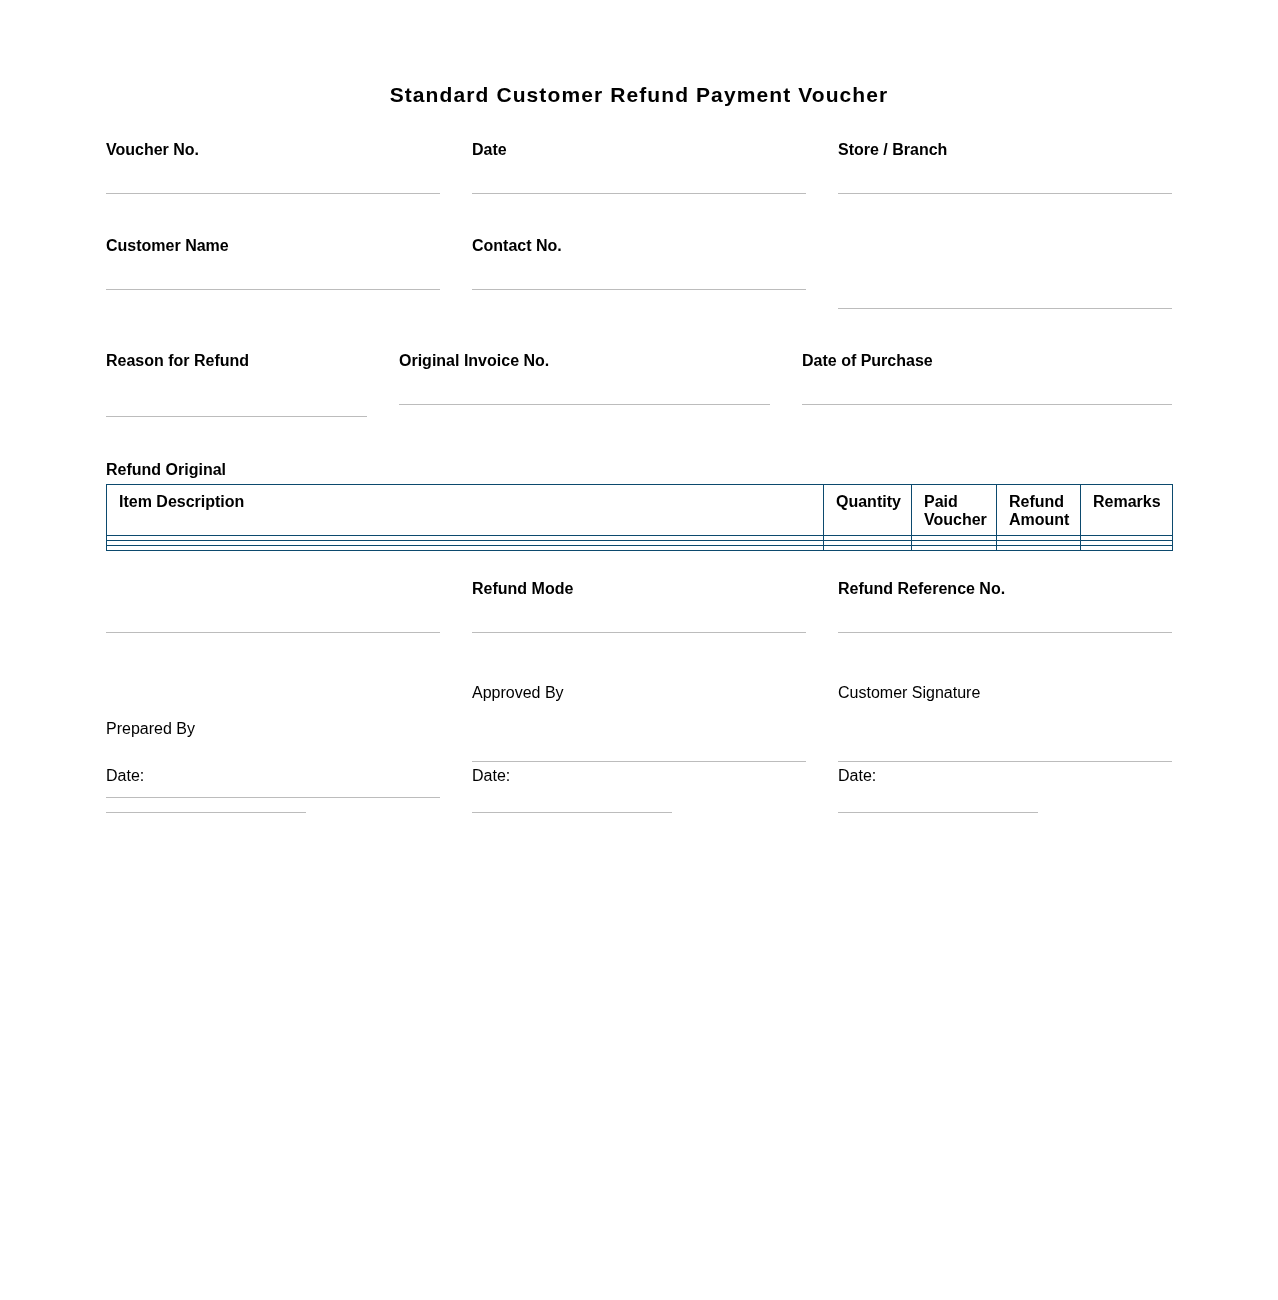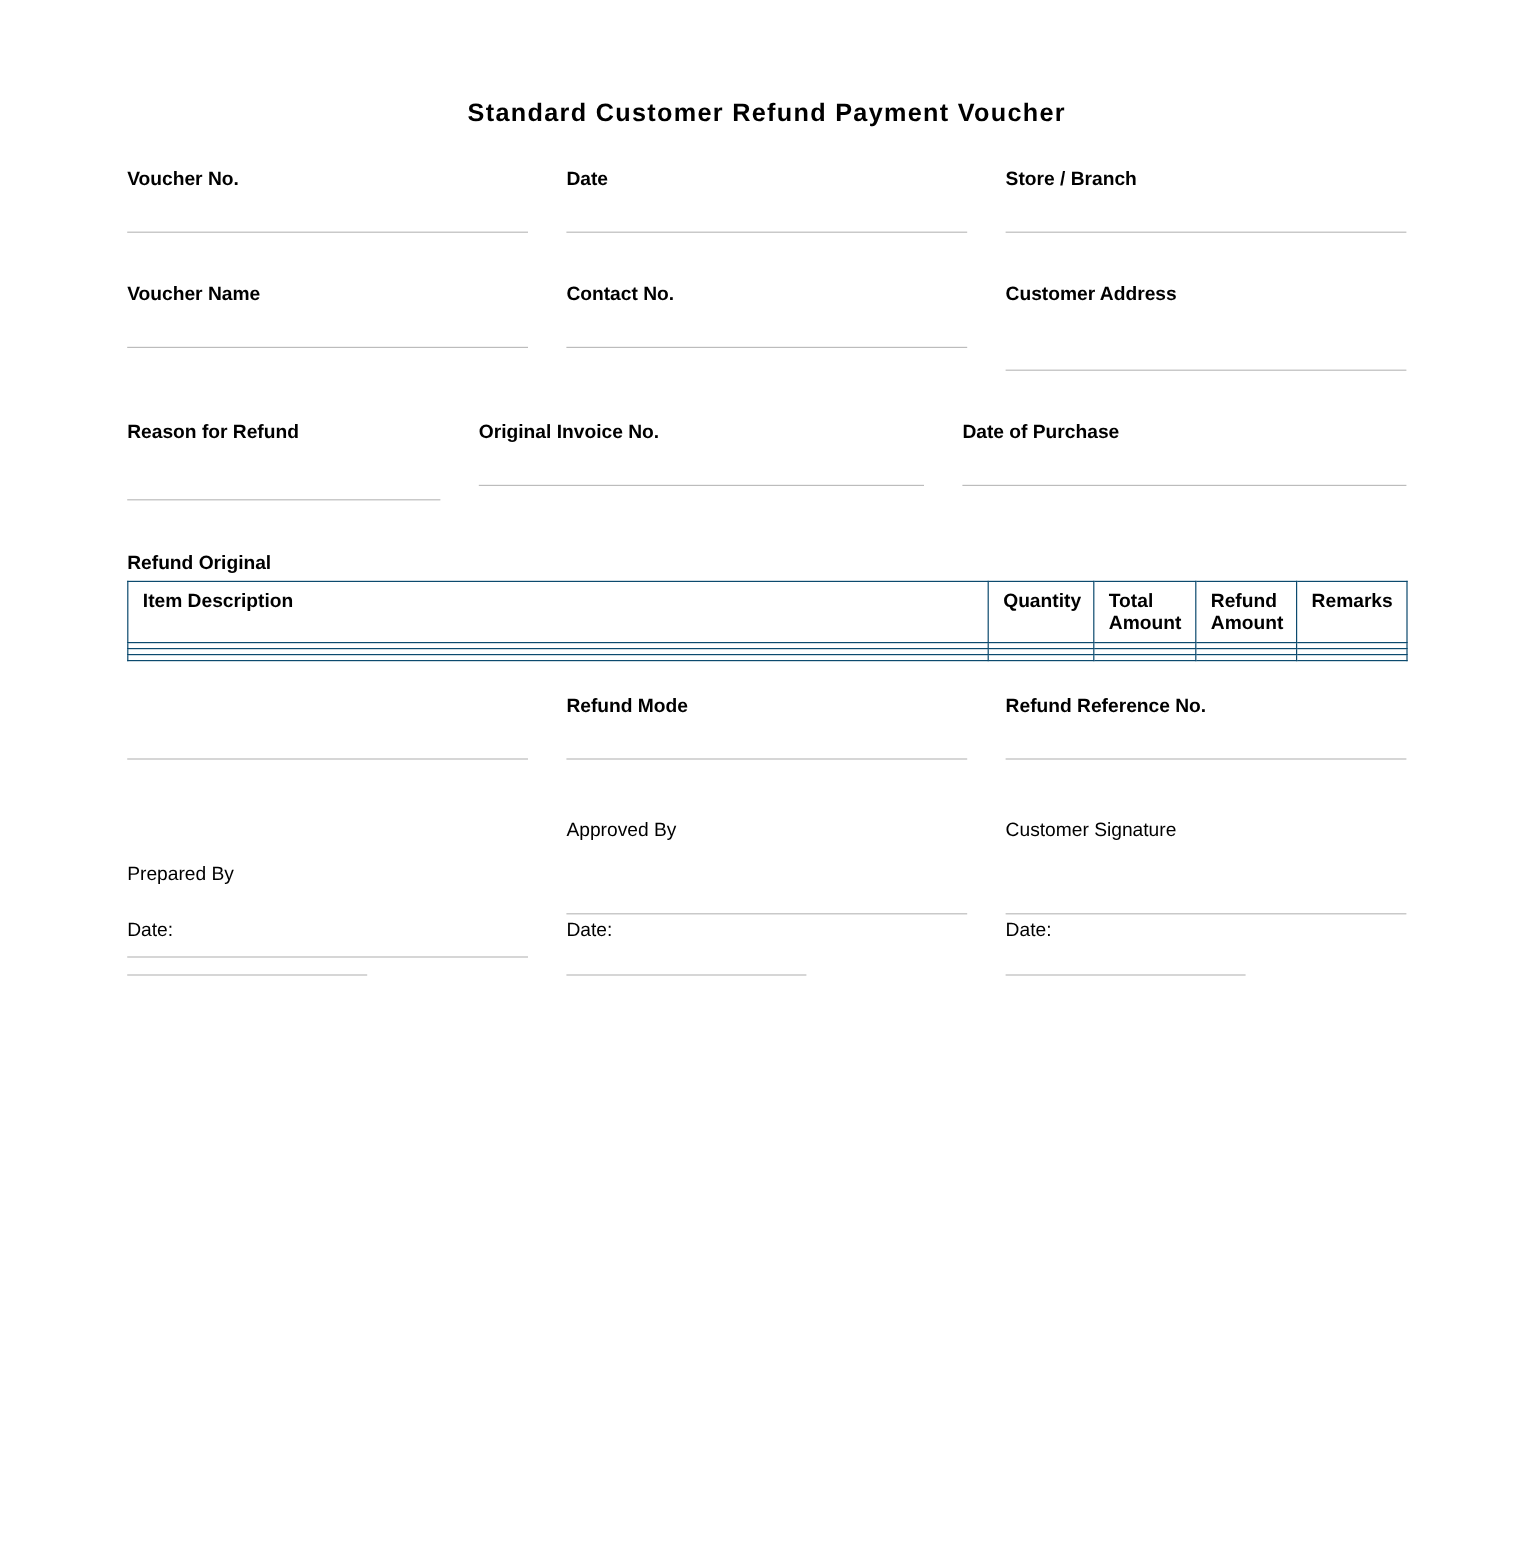--- a/index.html
+++ b/index.html
@@ -91,29 +91,28 @@
 <div class="field" style="left:472px; top:140px; width:334px; height:55px;">
   <div class="lbl">Date</div>
   <div class="line" style="top:53px;"></div>
 </div>
 <div class="field" style="left:838px; top:140px; width:334px; height:55px;">
   <div class="lbl">Store / Branch</div>
   <div class="line" style="top:53px;"></div>
 </div>
 
 <div class="field" style="left:106px; top:236px; width:334px; height:55px;">
-  <div class="lbl">Voucher Name</div>
+  <div class="lbl">Customer Name</div>
   <div class="line" style="top:53px;"></div>
 </div>
 <div class="field" style="left:472px; top:236px; width:334px; height:55px;">
   <div class="lbl">Contact No.</div>
   <div class="line" style="top:53px;"></div>
 </div>
 <div class="field" style="left:838px; top:236px; width:334px; height:74px;">
-  <div class="lbl">Customer Address</div>
   <div class="line" style="top:72px;"></div>
 </div>
 
 <div class="field" style="left:106px; top:351px; width:261px; height:67px;">
   <div class="lbl">Reason for Refund</div>
   <div class="line" style="top:65px;"></div>
 </div>
 <div class="field" style="left:399px; top:351px; width:371px; height:55px;">
   <div class="lbl">Original Invoice No.</div>
   <div class="line" style="top:53px;"></div>
@@ -130,21 +129,21 @@
     <col style="width:717px">
     <col style="width:88px">
     <col style="width:85px">
     <col style="width:84px">
     <col style="width:92px">
   </colgroup>
   <thead>
     <tr>
       <th>Item Description</th>
       <th>Quantity</th>
-      <th>Total Amount</th>
+      <th>Paid Voucher</th>
       <th>Refund Amount</th>
       <th>Remarks</th>
     </tr>
   </thead>
   <tbody>
     <tr>
       <td></td>
       <td></td>
       <td></td>
       <td></td>

